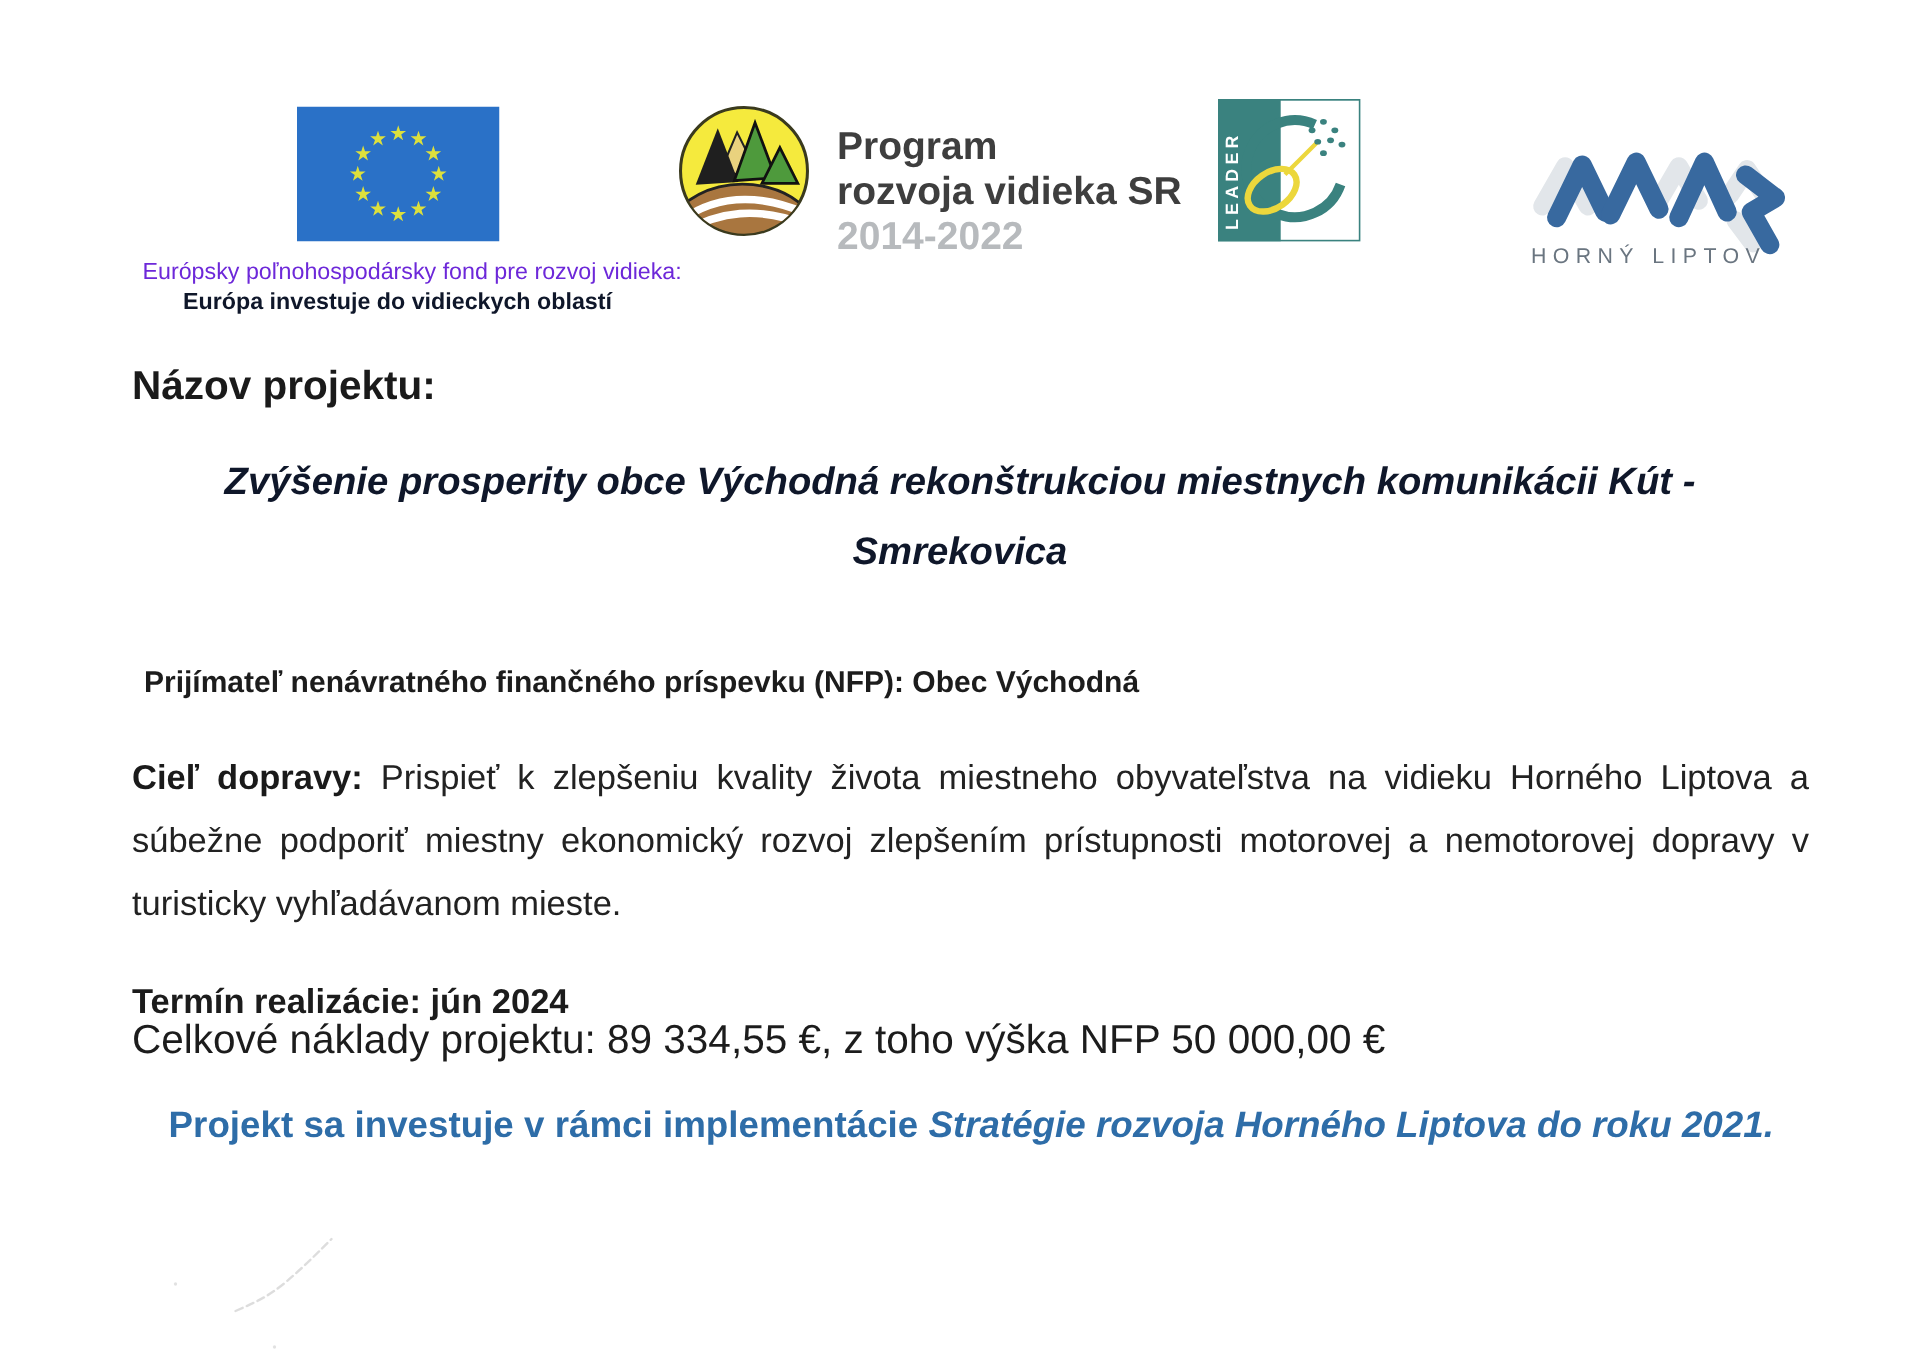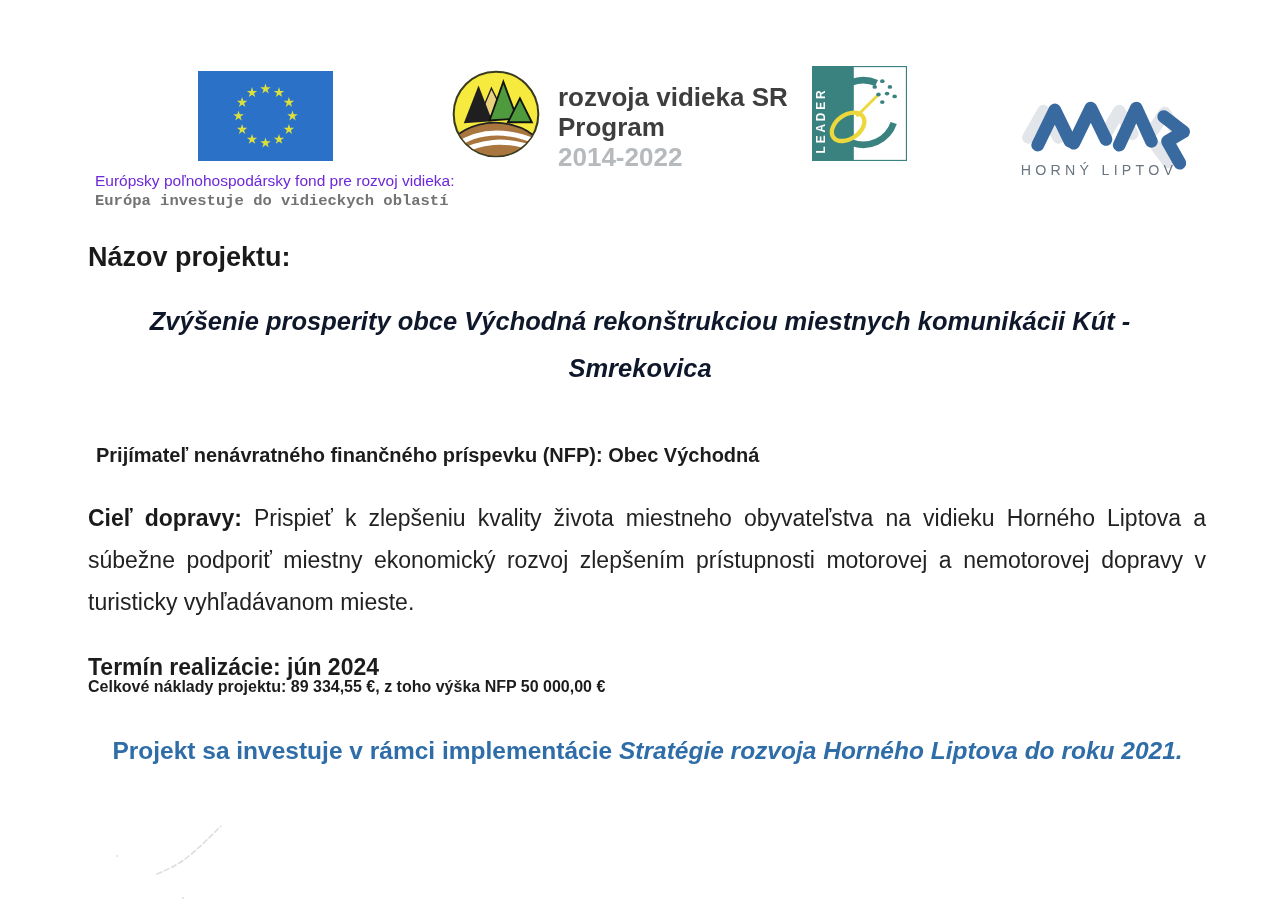--- a/index.html
+++ b/index.html
@@ -5,36 +5,36 @@
   html,body{margin:0;padding:0;}
   body{
     width:1280px;height:905px;background:#ffffff;position:relative;
     font-family:"Liberation Sans", sans-serif;color:#1c1c1c;overflow:hidden;
   }
   .abs{position:absolute;}
   
   .eu-block{left:95px;top:71px;width:340px;text-align:center;}
   .eu-flag-wrap{display:inline-block;}
   .eu-caption1{font-size:15.5px;color:#6d28d9;margin-top:7px;white-space:nowrap;}
-  .eu-caption2{font-size:15.5px;font-weight:bold;color:#737373;margin-top:2px;white-space:nowrap;font-family:Liberation Mono, monospace;}
+  .eu-caption2{font-size:15.5px;font-weight:bold;color:#0f172a;margin-top:2px;white-space:nowrap;}
   .prv-block{left:450px;top:68px;display:flex;align-items:flex-start;}
   .prv-emblem{width:92px;height:92px;flex:0 0 auto;}
   .prv-text{margin-left:16px;margin-top:14px;font-weight:bold;font-size:26px;line-height:30px;color:#3e3e3e;}
   .prv-years{color:#b7babd;}
   .leader-block{left:812px;top:66px;width:95px;height:95px;}
   .mas-block{left:1015px;top:76px;width:180px;height:105px;}
   
   .project-label{left:88px;top:242px;font-size:27px;font-weight:bold;color:#1a1a1a;}
   .project-title{left:85px;top:298px;width:1110px;text-align:center;
     font-size:25.5px;font-weight:bold;font-style:italic;line-height:47px;color:#0f172a;}
   .recipient{left:96px;top:444px;font-size:20px;font-weight:bold;}
   .goal{left:88px;top:497px;width:1118px;font-size:23px;line-height:42px;text-align:justify;color:#222;}
   .goal .goal-label{font-weight:bold;color:#1a1a1a;}
   .term{left:88px;top:654px;font-size:23px;font-weight:bold;}
-  .costs{left:88px;top:678px;font-size:16px;font-weight:bold;}
+  .costs{left:88px;top:678px;font-size:27px;font-weight:normal;}
   .footer-line{left:85px;top:737px;width:1125px;text-align:center;
     font-size:24.5px;font-weight:bold;}
   .footer-line .footer-italic{font-style:italic;}
   
   .scribble{left:105px;top:812px;width:200px;height:90px;opacity:.55;}
 </style>
 </head>
 <body>
 
 <div>
@@ -78,22 +78,22 @@
           <polygon points="15,60 31,19 46,58" fill="#1f1f1f"></polygon>
           <polygon points="43,57 58,15 73,55" fill="#4e9a3c" stroke="#111111" stroke-width="2"></polygon>
           <polygon points="63,59 76,33 89,59" fill="#4e9a3c" stroke="#111111" stroke-width="2"></polygon>
           <path d="M-2,100 L-2,82 C18,60 45,56 68,62 C84,66 96,76 102,88 L102,100 Z" fill="#a9763f" stroke="#222222" stroke-width="2"></path>
           <path d="M0,89 C26,68 58,64 98,82" stroke="#ffffff" stroke-width="5.5" fill="none"></path>
           <path d="M-2,99 C30,78 62,74 102,92" stroke="#ffffff" stroke-width="5.5" fill="none"></path>
         </g>
       </svg>
     </span>
     <div class="prv-text">
+      <div>Program</div>
       <div>rozvoja vidieka SR</div>
-      <div>Program</div>
       <div class="prv-years">2014-2022</div>
     </div>
   </div>
 
   <div class="abs leader-block">
     <svg width="95" height="95" viewBox="0 0 100 100" aria-hidden="true">
       <rect x="0.5" y="0.5" width="99" height="99" fill="#ffffff" stroke="#3a827f" stroke-width="1.4"></rect>
       <rect x="0" y="0" width="44" height="100" fill="#3a827f"></rect>
       <path d="M68,18 A34,34 0 1,0 86,60" stroke="#3a827f" stroke-width="7" fill="none"></path>
       <line x1="47" y1="53" x2="70" y2="30" stroke="#ecd73c" stroke-width="3"></line>

